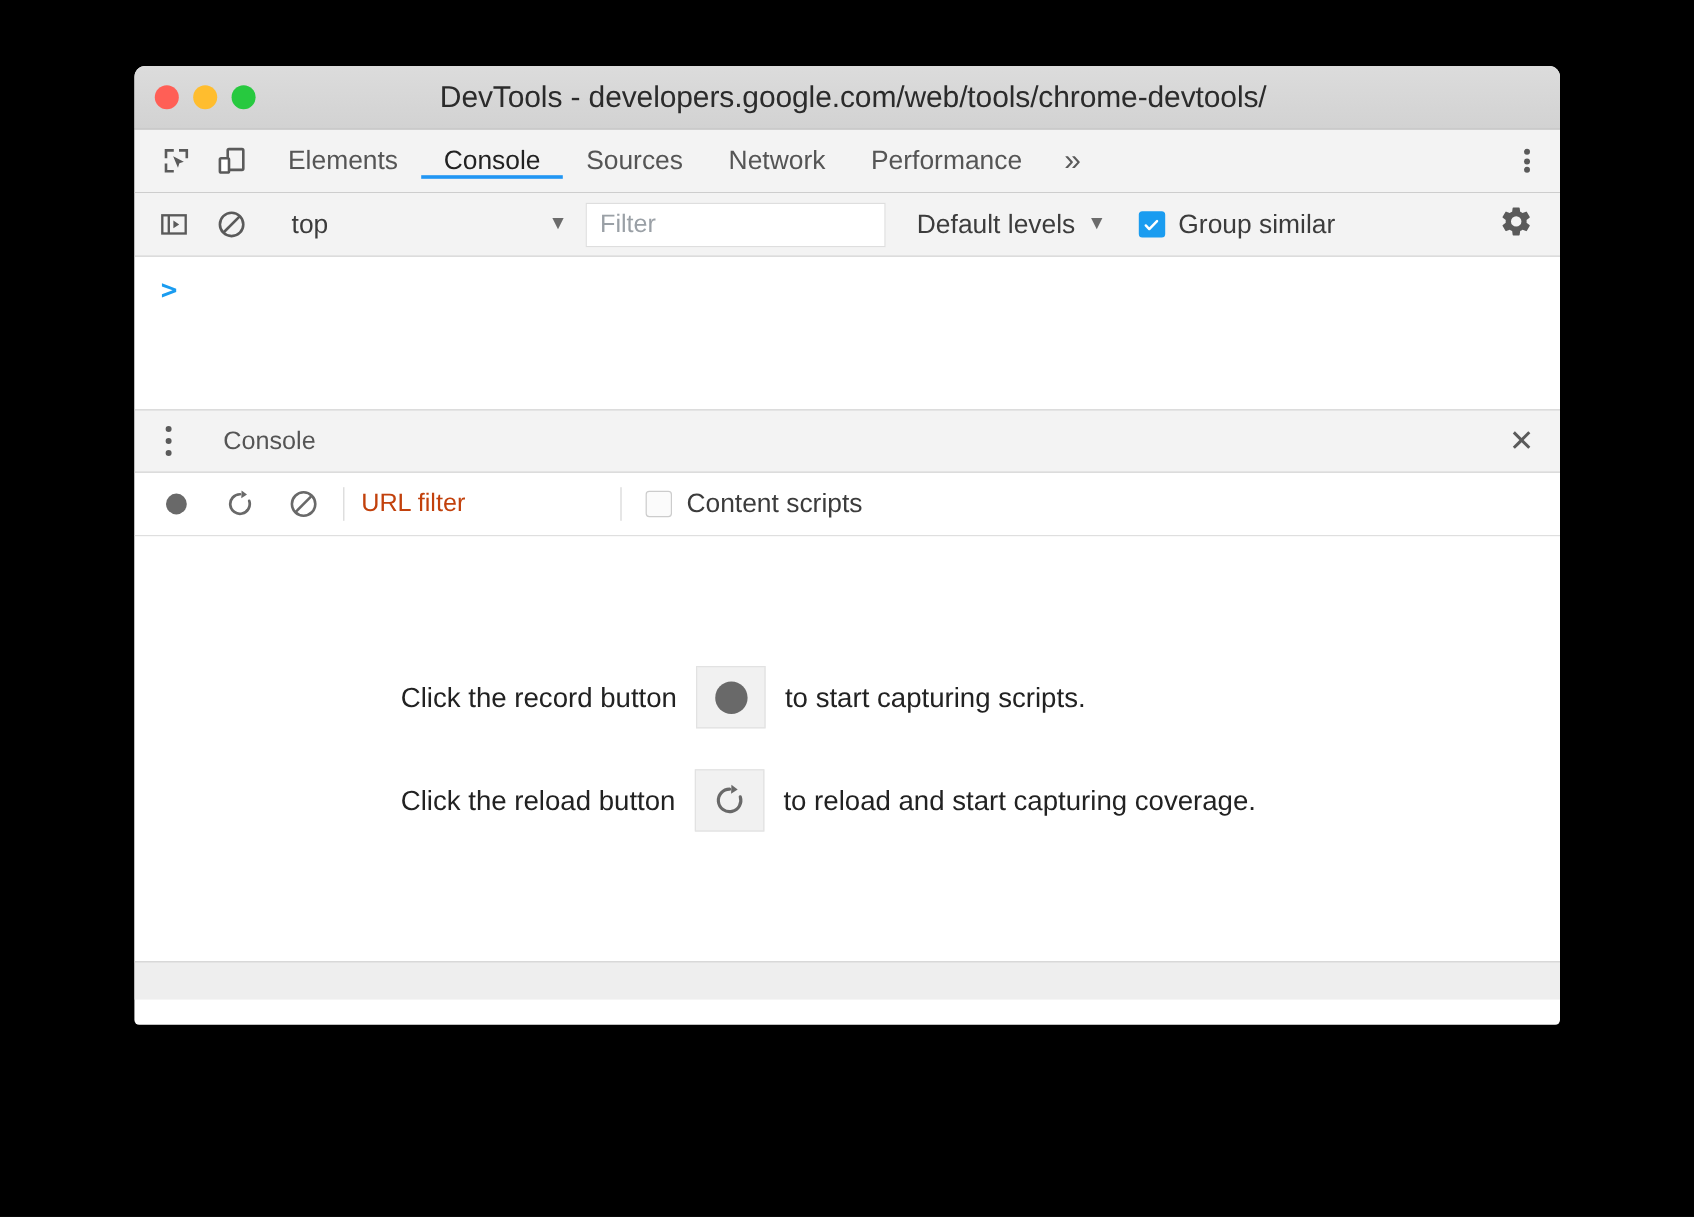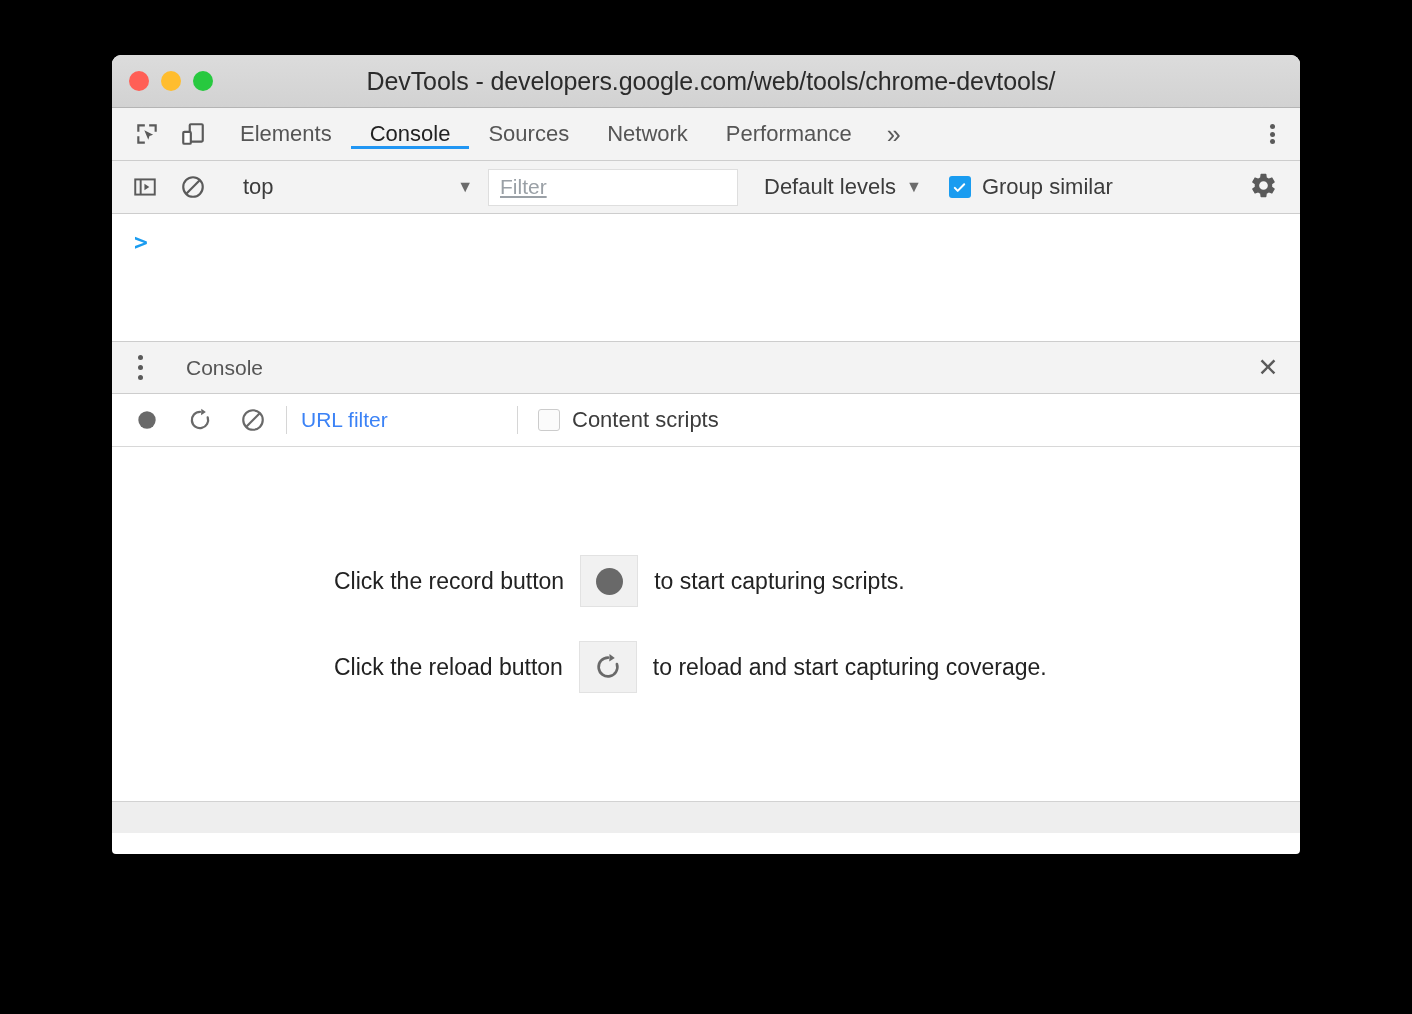--- a/index.html
+++ b/index.html
@@ -122,21 +122,20 @@
   }
   .ctx-select .caret { margin-left: auto; font-size: 16px; color: #6b6b6b; padding-right: 14px; }
   .filter-input {
     width: 250px; height: 37px;
     background: #ffffff;
     border: 1px solid #dedede;
     display: flex; align-items: center;
     padding-left: 11px;
     font-size: 21px;
     color: #9aa0a6;
-    text-decoration: underline;
   }
   .levels {
     display: flex; align-items: center;
     font-size: 22px; color: #3c3c3c;
     margin-left: 26px;
   }
   .levels .caret { font-size: 16px; color: #6b6b6b; margin-left: 10px; }
   .group-similar {
     display: flex; align-items: center;
     margin-left: 27px;
@@ -215,21 +214,21 @@
     height: 53px;
     background: #ffffff;
     border-bottom: 1px solid #d8d8d8;
     display: flex; align-items: center;
     padding-left: 20px;
   }
   .cov-icons { display: flex; align-items: center; gap: 23px; }
   .url-filter {
     width: 212px;
     font-size: 21px;
-    color: #3b82f6;
+    color: #c2410c;
     padding-left: 14px;
   }
   .content-scripts {
     display: flex; align-items: center;
     padding-left: 20px;
     font-size: 22px; color: #3c3c3c;
   }
   .cbox-empty {
     width: 22px; height: 22px;
     border: 1.5px solid #cccccc;

